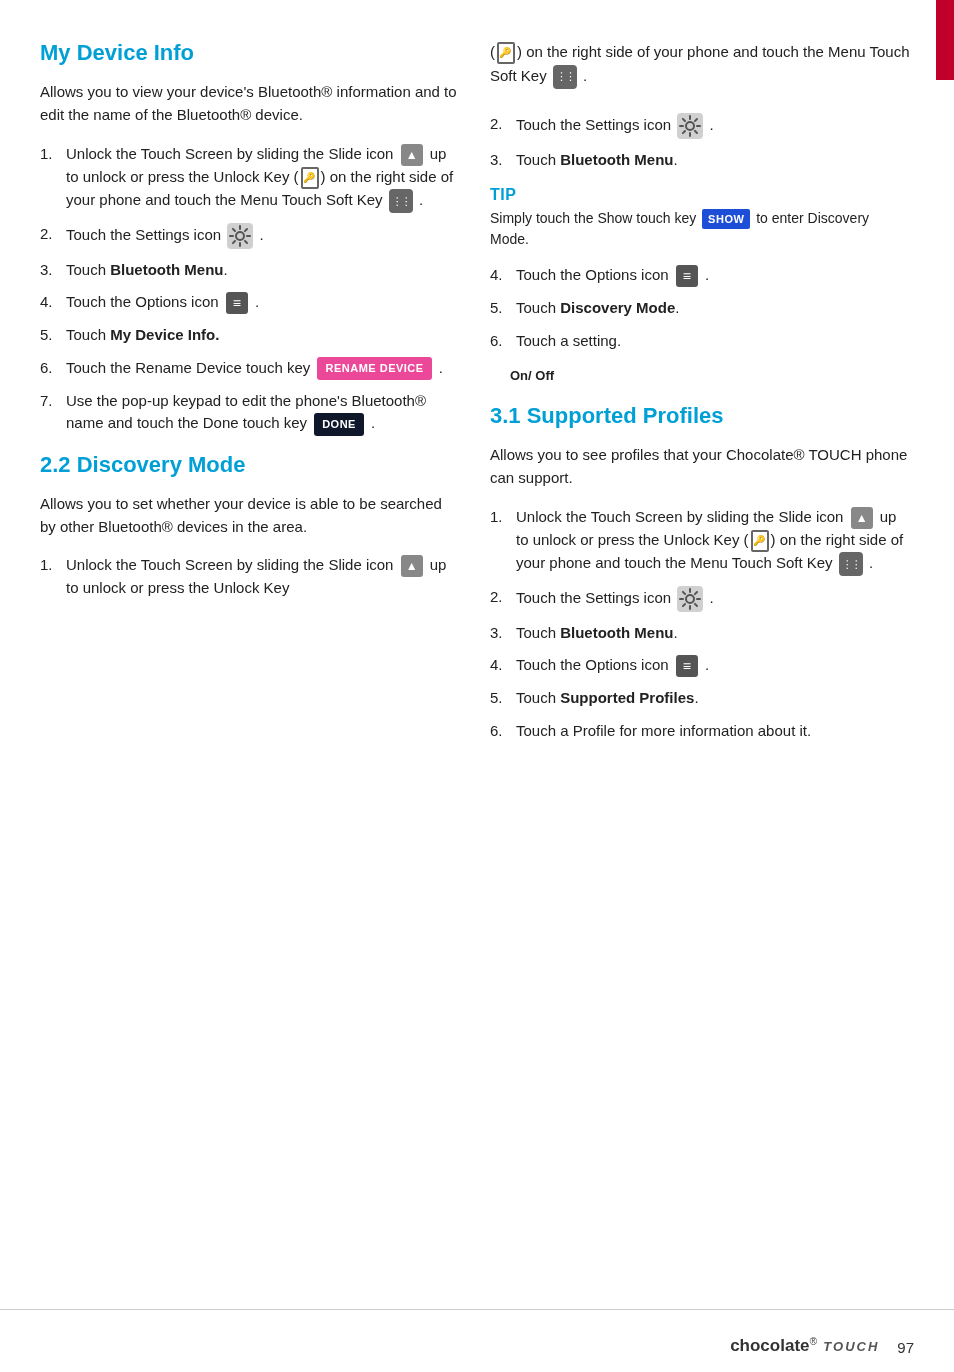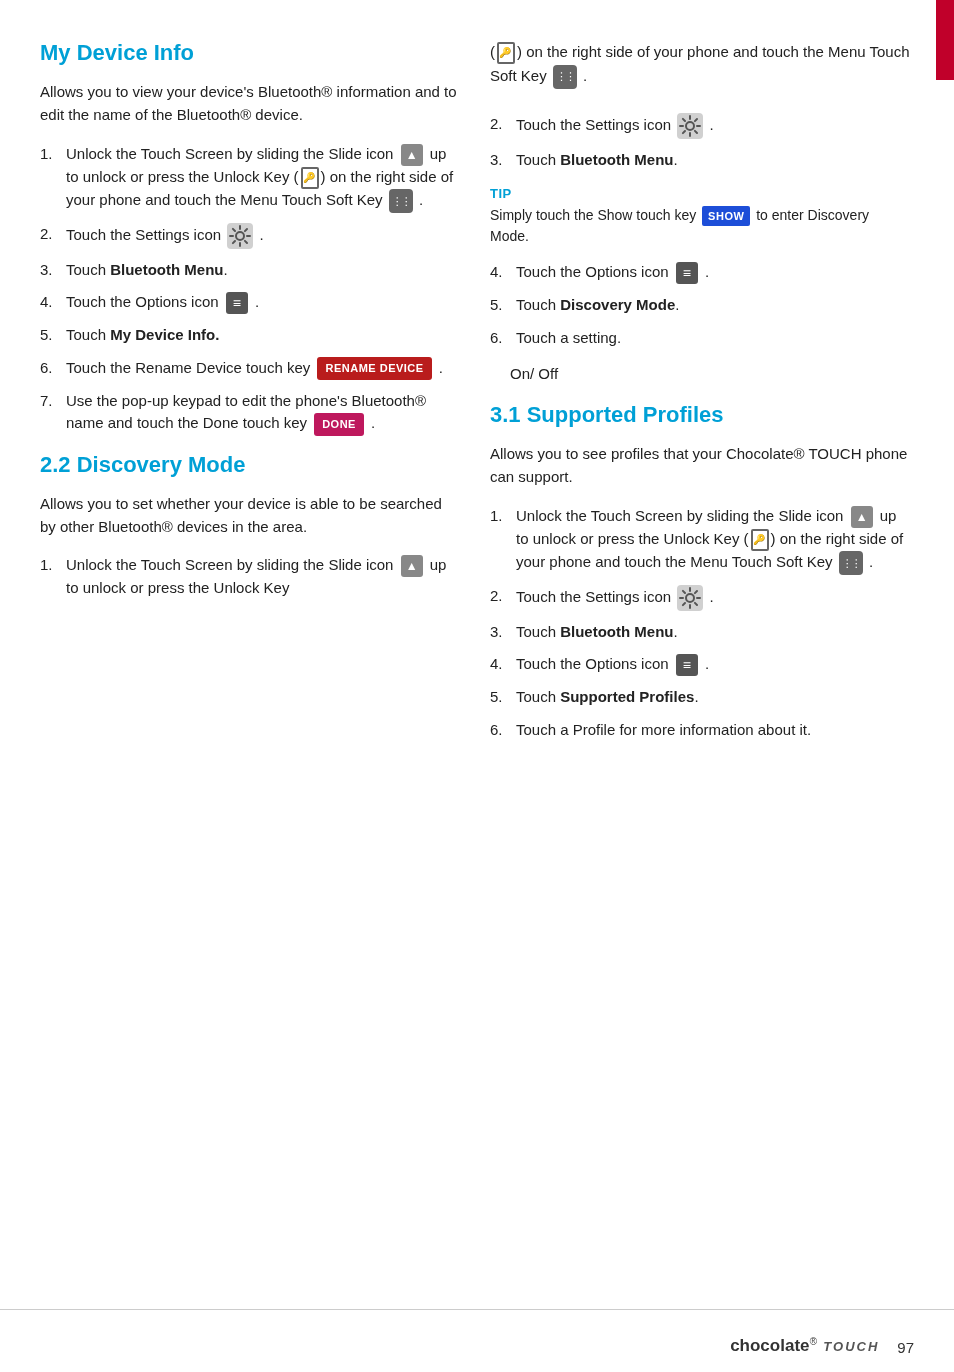--- a/index.html
+++ b/index.html
@@ -167,43 +167,43 @@
       border: 2px solid #666;
       border-radius: 2px;
       vertical-align: middle;
       margin: 0 2px;
       font-size: 10px;
       color: #666;
     }
 
     .key-btn {
       display: inline-block;
-      background: #b91c1c;
+      background: #ec4899;
       color: #fff;
       font-size: 11px;
       font-weight: bold;
       padding: 3px 8px;
       border-radius: 3px;
       vertical-align: middle;
       margin: 0 3px;
       letter-spacing: 0.5px;
     }
 
     .key-btn.done {
-      background: #be185d;
+      background: #0f172a;
     }
 
     
     .tip-box {
       margin: 14px 0;
       padding: 0;
     }
 
     .tip-label {
-      font-size: 13px;
+      font-size: 16px;
       font-weight: bold;
       color: #00a0d6;
       letter-spacing: 0.5px;
       margin-bottom: 4px;
     }
 
     .tip-content {
       font-size: 14px;
       line-height: 1.5;
       color: #222;
@@ -216,22 +216,22 @@
       font-size: 11px;
       font-weight: bold;
       padding: 2px 6px;
       border-radius: 2px;
       vertical-align: middle;
       margin: 0 2px;
       letter-spacing: 0.5px;
     }
 
     .on-off {
-      font-weight: normal;
-      font-size: 15px;
+      font-weight: bold;
+      font-size: 13px;
       margin-left: 20px;
       margin-top: 4px;
       color: #222;
     }
 
     
     .bottom-divider {
       border: none;
       border-top: 1px solid #ccc;
       margin: 10px 0 0 0;

